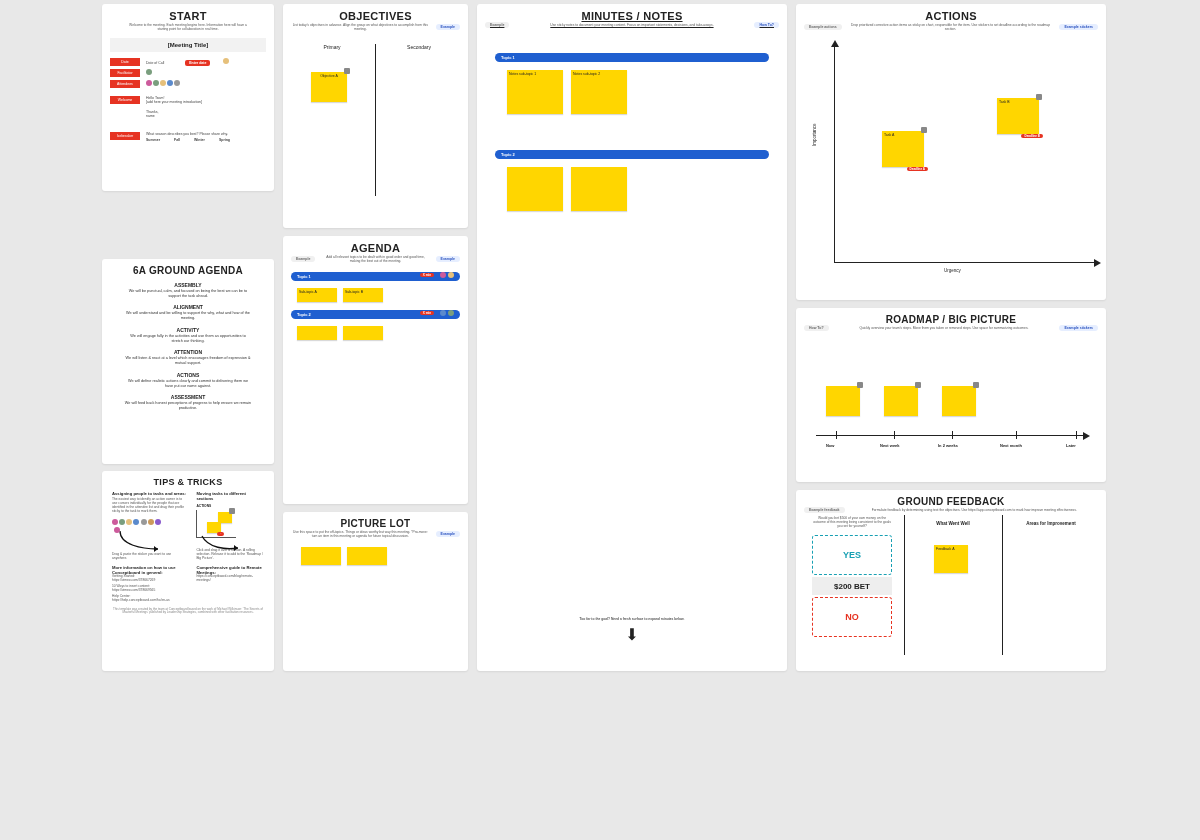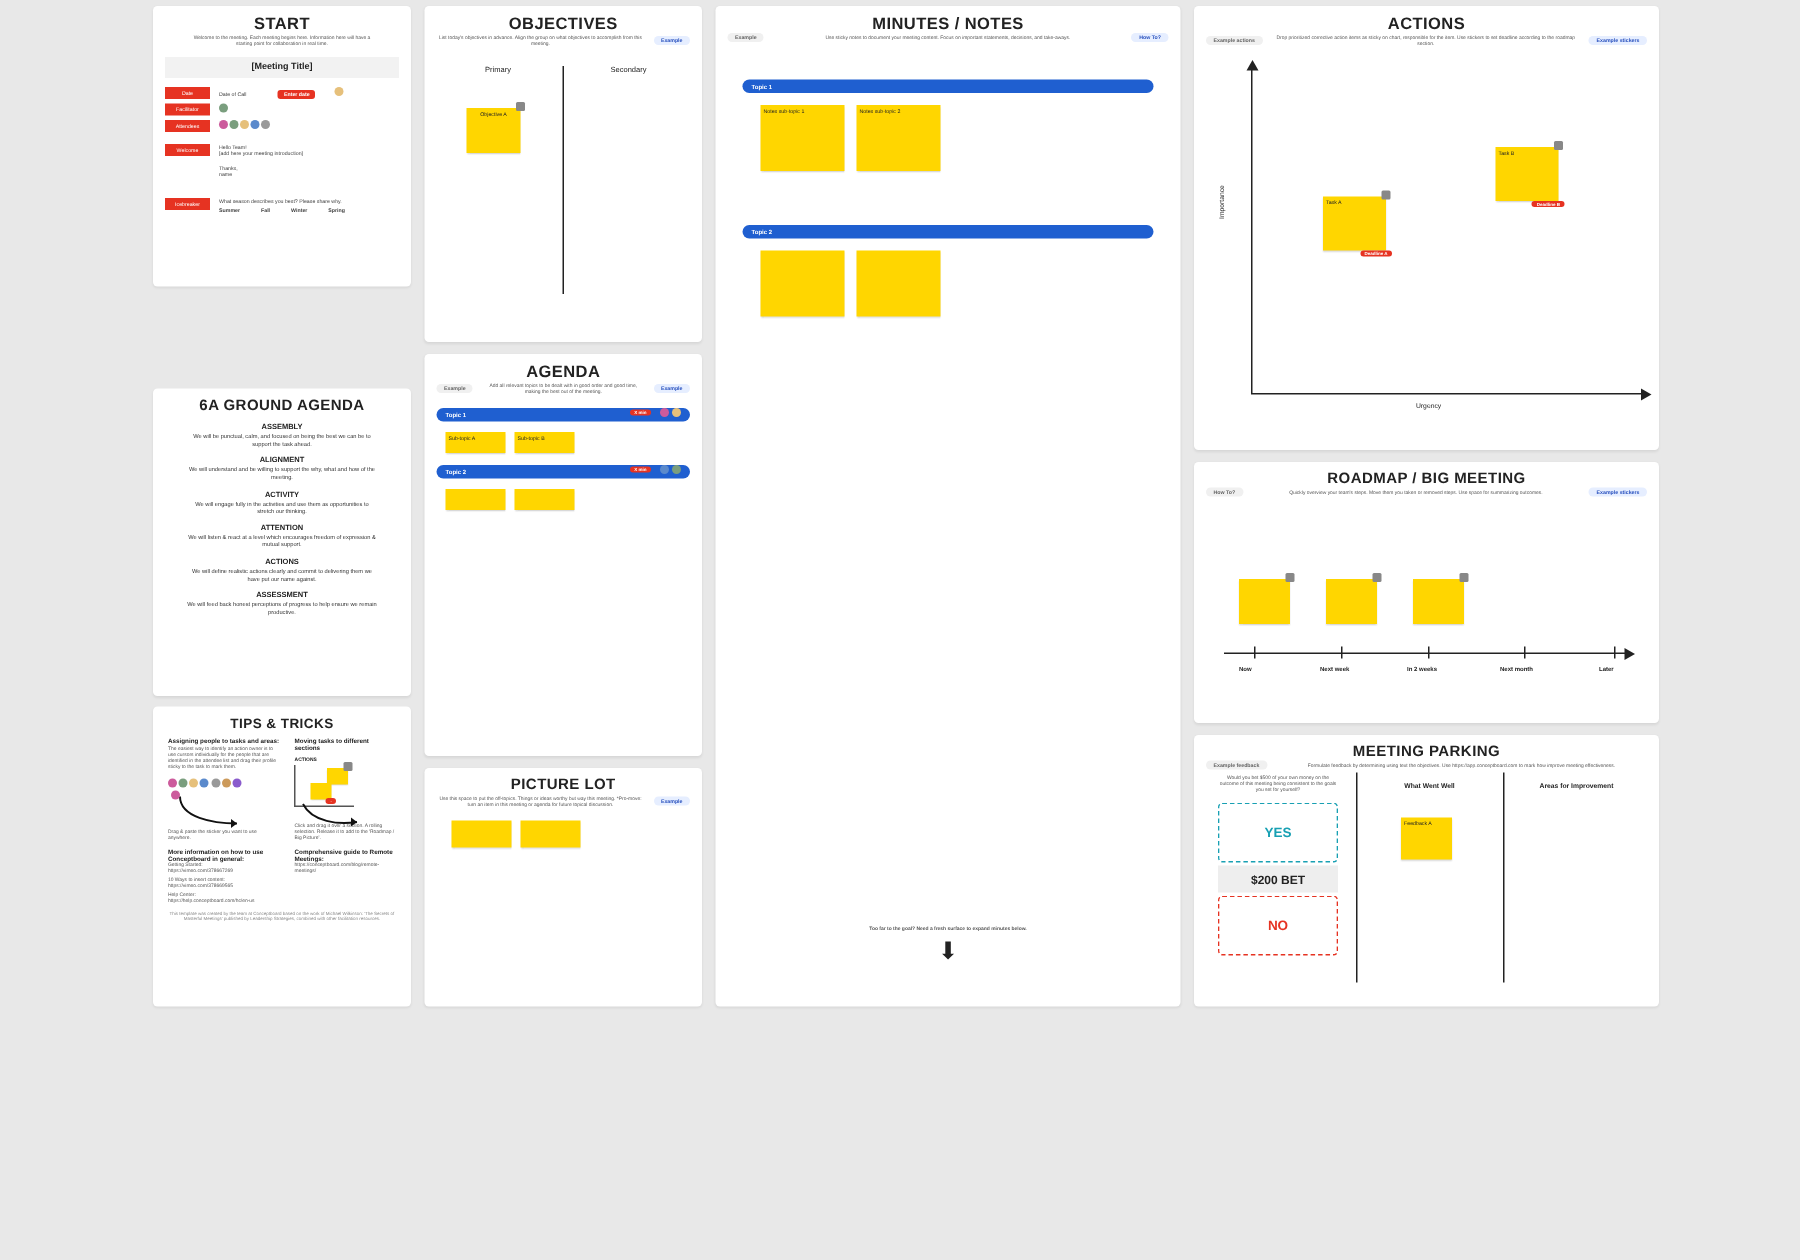--- a/index.html
+++ b/index.html
@@ -278,21 +278,21 @@
   <div style="display:flex; align-items:center; justify-content:center; gap:6px;">
     <div class="sub tiny" style="flex:1;">Use this space to put the off-topics. Things or ideas worthy but way this meeting. *Pro-move: turn an item in this meeting or agenda for future topical discussion.</div>
     <span class="pill">Example</span>
   </div>
   <div style="position:relative; height:100px; margin-top:8px;">
     <div class="sticky" style="left:10px;top:0;width:40px;height:18px;"></div>
     <div class="sticky" style="left:56px;top:0;width:40px;height:18px;"></div>
   </div>
 </div>
 
-<div class="card" style="left:477px; top:4px; width:310px; height:667px;">
+<div class="card" style="left:477px; top:4px; width:310px; height:667px;text-decoration:underline;">
   <div class="title" style="font-size:11px;">MINUTES / NOTES</div>
   <div style="display:flex; align-items:center; justify-content:center; gap:6px;">
     <span class="pill grey">Example</span>
     <div class="sub tiny" style="flex:1;">Use sticky notes to document your meeting content. Focus on important statements, decisions, and take-aways.</div>
     <span class="pill">How To?</span>
   </div>
 
   <div style="position:relative; height:600px; margin-top:10px;">
     <div class="blue-bar" style="left:10px; top:15px; right:10px;">
       <span>Topic 1</span>
@@ -338,21 +338,21 @@
 
     <div class="sticky" style="left:193px; top:62px; width:42px; height:36px;">
       <div class="pin"></div>
       <span>Task B</span>
       <span class="tag-red" style="position:absolute;right:-4px;bottom:-4px;">Deadline B</span>
     </div>
   </div>
 </div>
 
 <div class="card" style="left:796px; top:308px; width:310px; height:174px;">
-  <div class="title" style="font-size:10px;">ROADMAP / BIG MEETING</div>
+  <div class="title" style="font-size:10px;">ROADMAP / BIG PICTURE</div>
   <div style="display:flex; align-items:center; justify-content:center; gap:6px;">
     <span class="pill grey">How To?</span>
     <div class="sub tiny" style="flex:1;">Quickly overview your team's steps. Move them you taken or removed steps. Use space for summarizing outcomes.</div>
     <span class="pill">Example stickers</span>
   </div>
   <div style="position:relative; height:130px;">
     <div class="sticky" style="left:22px; top:55px; width:34px;height:30px;">
           <div class="pin"></div>
         </div>
     <div class="sticky" style="left:80px; top:55px; width:34px;height:30px;">
@@ -372,21 +372,21 @@
     <div style="position:absolute;top:100px;left:272px;width:1px;height:8px;background:#222;"></div>
     <div style="position:absolute;top:112px;left:22px; font-size:4px;font-weight:600;">Now</div>
     <div style="position:absolute;top:112px;left:76px; font-size:4px;font-weight:600;">Next week</div>
     <div style="position:absolute;top:112px;left:134px;font-size:4px;font-weight:600;">In 2 weeks</div>
     <div style="position:absolute;top:112px;left:196px;font-size:4px;font-weight:600;">Next month</div>
     <div style="position:absolute;top:112px;left:262px;font-size:4px;font-weight:600;">Later</div>
   </div>
 </div>
 
 <div class="card" style="left:796px; top:490px; width:310px; height:181px;">
-  <div class="title" style="font-size:10px;">MEETING PARKING</div>
+  <div class="title" style="font-size:10px;">GROUND FEEDBACK</div>
   <div style="display:flex; align-items:center; justify-content:center; gap:6px;">
     <span class="pill grey">Example feedback</span>
     <div class="sub tiny" style="flex:1;">Formulate feedback by determining using text the objectives. Use https://app.conceptboard.com to mark how improve meeting effectiveness.</div>
   </div>
 
   <div style="position:relative; height:140px; margin-top:2px;">
     <div class="tiny" style="position:absolute;left:8px;top:2px;width:80px;text-align:center;">Would you bet $500 of your own money on the outcome of this meeting being consistent to the goals you set for yourself?</div>
     <div class="feedback-box" style="left:8px;top:20px;width:80px;height:40px;border-color:#18a0b3;color:#18a0b3;font-size:9px;">
           <span>YES</span>
         </div>

